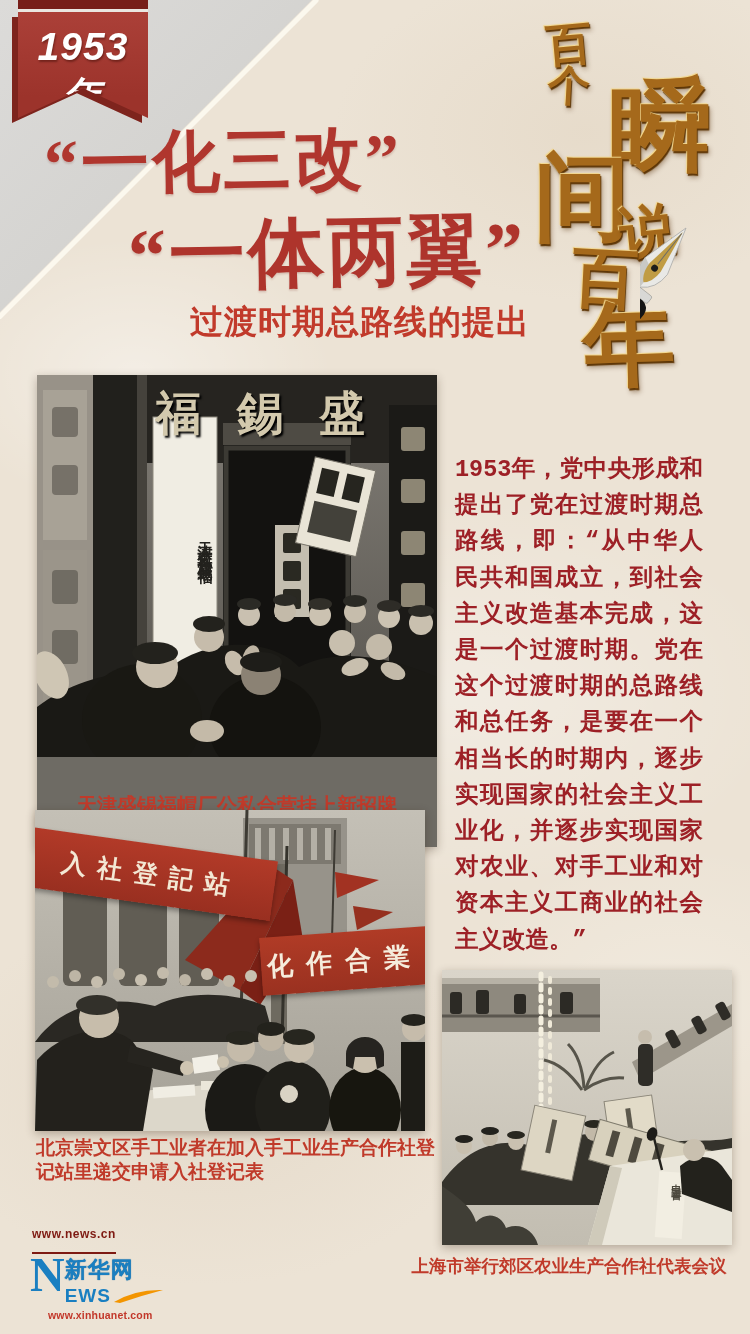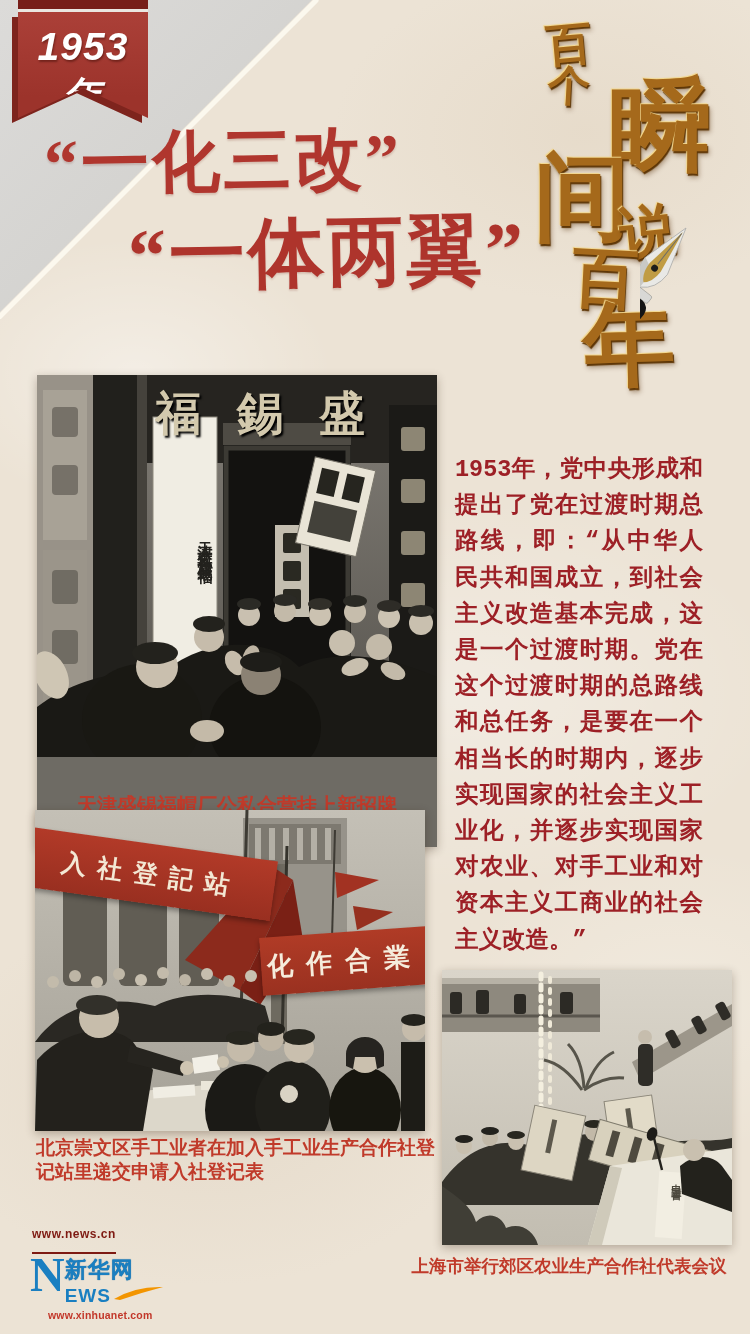--- a/index.html
+++ b/index.html
@@ -84,21 +84,21 @@
   
   .logo{position:absolute;left:30px;top:1224px;width:140px;z-index:4;}
   .logo-url-top{display:inline-block;font-size:12px;font-weight:bold;color:#7e1a12;
     letter-spacing:.5px;border-bottom:2px solid #7e1a12;padding-bottom:11px;margin-left:2px;}
   .logo-row{display:flex;align-items:flex-start;margin-top:1px;}
   .logo-n{font-size:48px;line-height:.85;font-weight:900;color:#1a7fc1;
     font-family:"Liberation Serif","DejaVu Serif",serif;}
   .logo-right{margin-left:0;}
   .logo-name{font-size:22px;font-weight:900;color:#1a7fc1;letter-spacing:1px;
     text-shadow:0 0 1px #0d5e95;}
-  .logo-ews-row{display:flex;align-items:flex-start;margin-top:0;}
+  .logo-ews-row{display:flex;align-items:center;margin-top:0;}
   .logo-ews{font-size:19px;font-weight:900;color:#1a7fc1;letter-spacing:1px;}
   .logo-url-bottom{font-size:10.5px;font-weight:bold;color:#c2372a;letter-spacing:.2px;margin-top:2px;margin-left:18px;}
 </style>
 </head>
 <body>
 
 <div class="page">
 
   <div class="edge-highlight"></div>
   <div class="gray-corner"></div>
@@ -128,20 +128,21 @@
       <line x1="0" y1="7" x2="0" y2="46" stroke="#6c6c68" stroke-width="1"></line>
       <circle cx="0" cy="51" r="3.4" fill="#1d1d1b"></circle>
       <rect x="-16" y="75" width="32" height="9" rx="2" fill="#d8d8d5" stroke="#96968f" stroke-width="0.6"></rect>
       <rect x="-20" y="84" width="40" height="95" rx="10" fill="#141414"></rect>
       <rect x="-14" y="88" width="6" height="84" rx="3" fill="#3a3a3a"></rect>
     </g>
   </svg>
 
   <div class="headline1">“一化三改”</div>
   <div class="headline2">“一体两翼”</div>
+  <div class="subtitle">过渡时期总路线的提出</div>
 
   <div class="article">1953年，党中央形成和提出了党在过渡时期总路线，即：“从中华人民共和国成立，到社会主义改造基本完成，这是一个过渡时期。党在这个过渡时期的总路线和总任务，是要在一个相当长的时期内，逐步实现国家的社会主义工业化，并逐步实现国家对农业、对手工业和对资本主义工商业的社会主义改造。”</div>
 
   <div class="photo photo1">
     <svg viewBox="0 0 400 382" width="400" height="382">
       <defs>
         <linearGradient id="pg1" x1="0" y1="0" x2="0" y2="1">
           <stop offset="0" stop-color="#837f78"></stop>
             <stop offset="1" stop-color="#55524c"></stop>
         </linearGradient>

